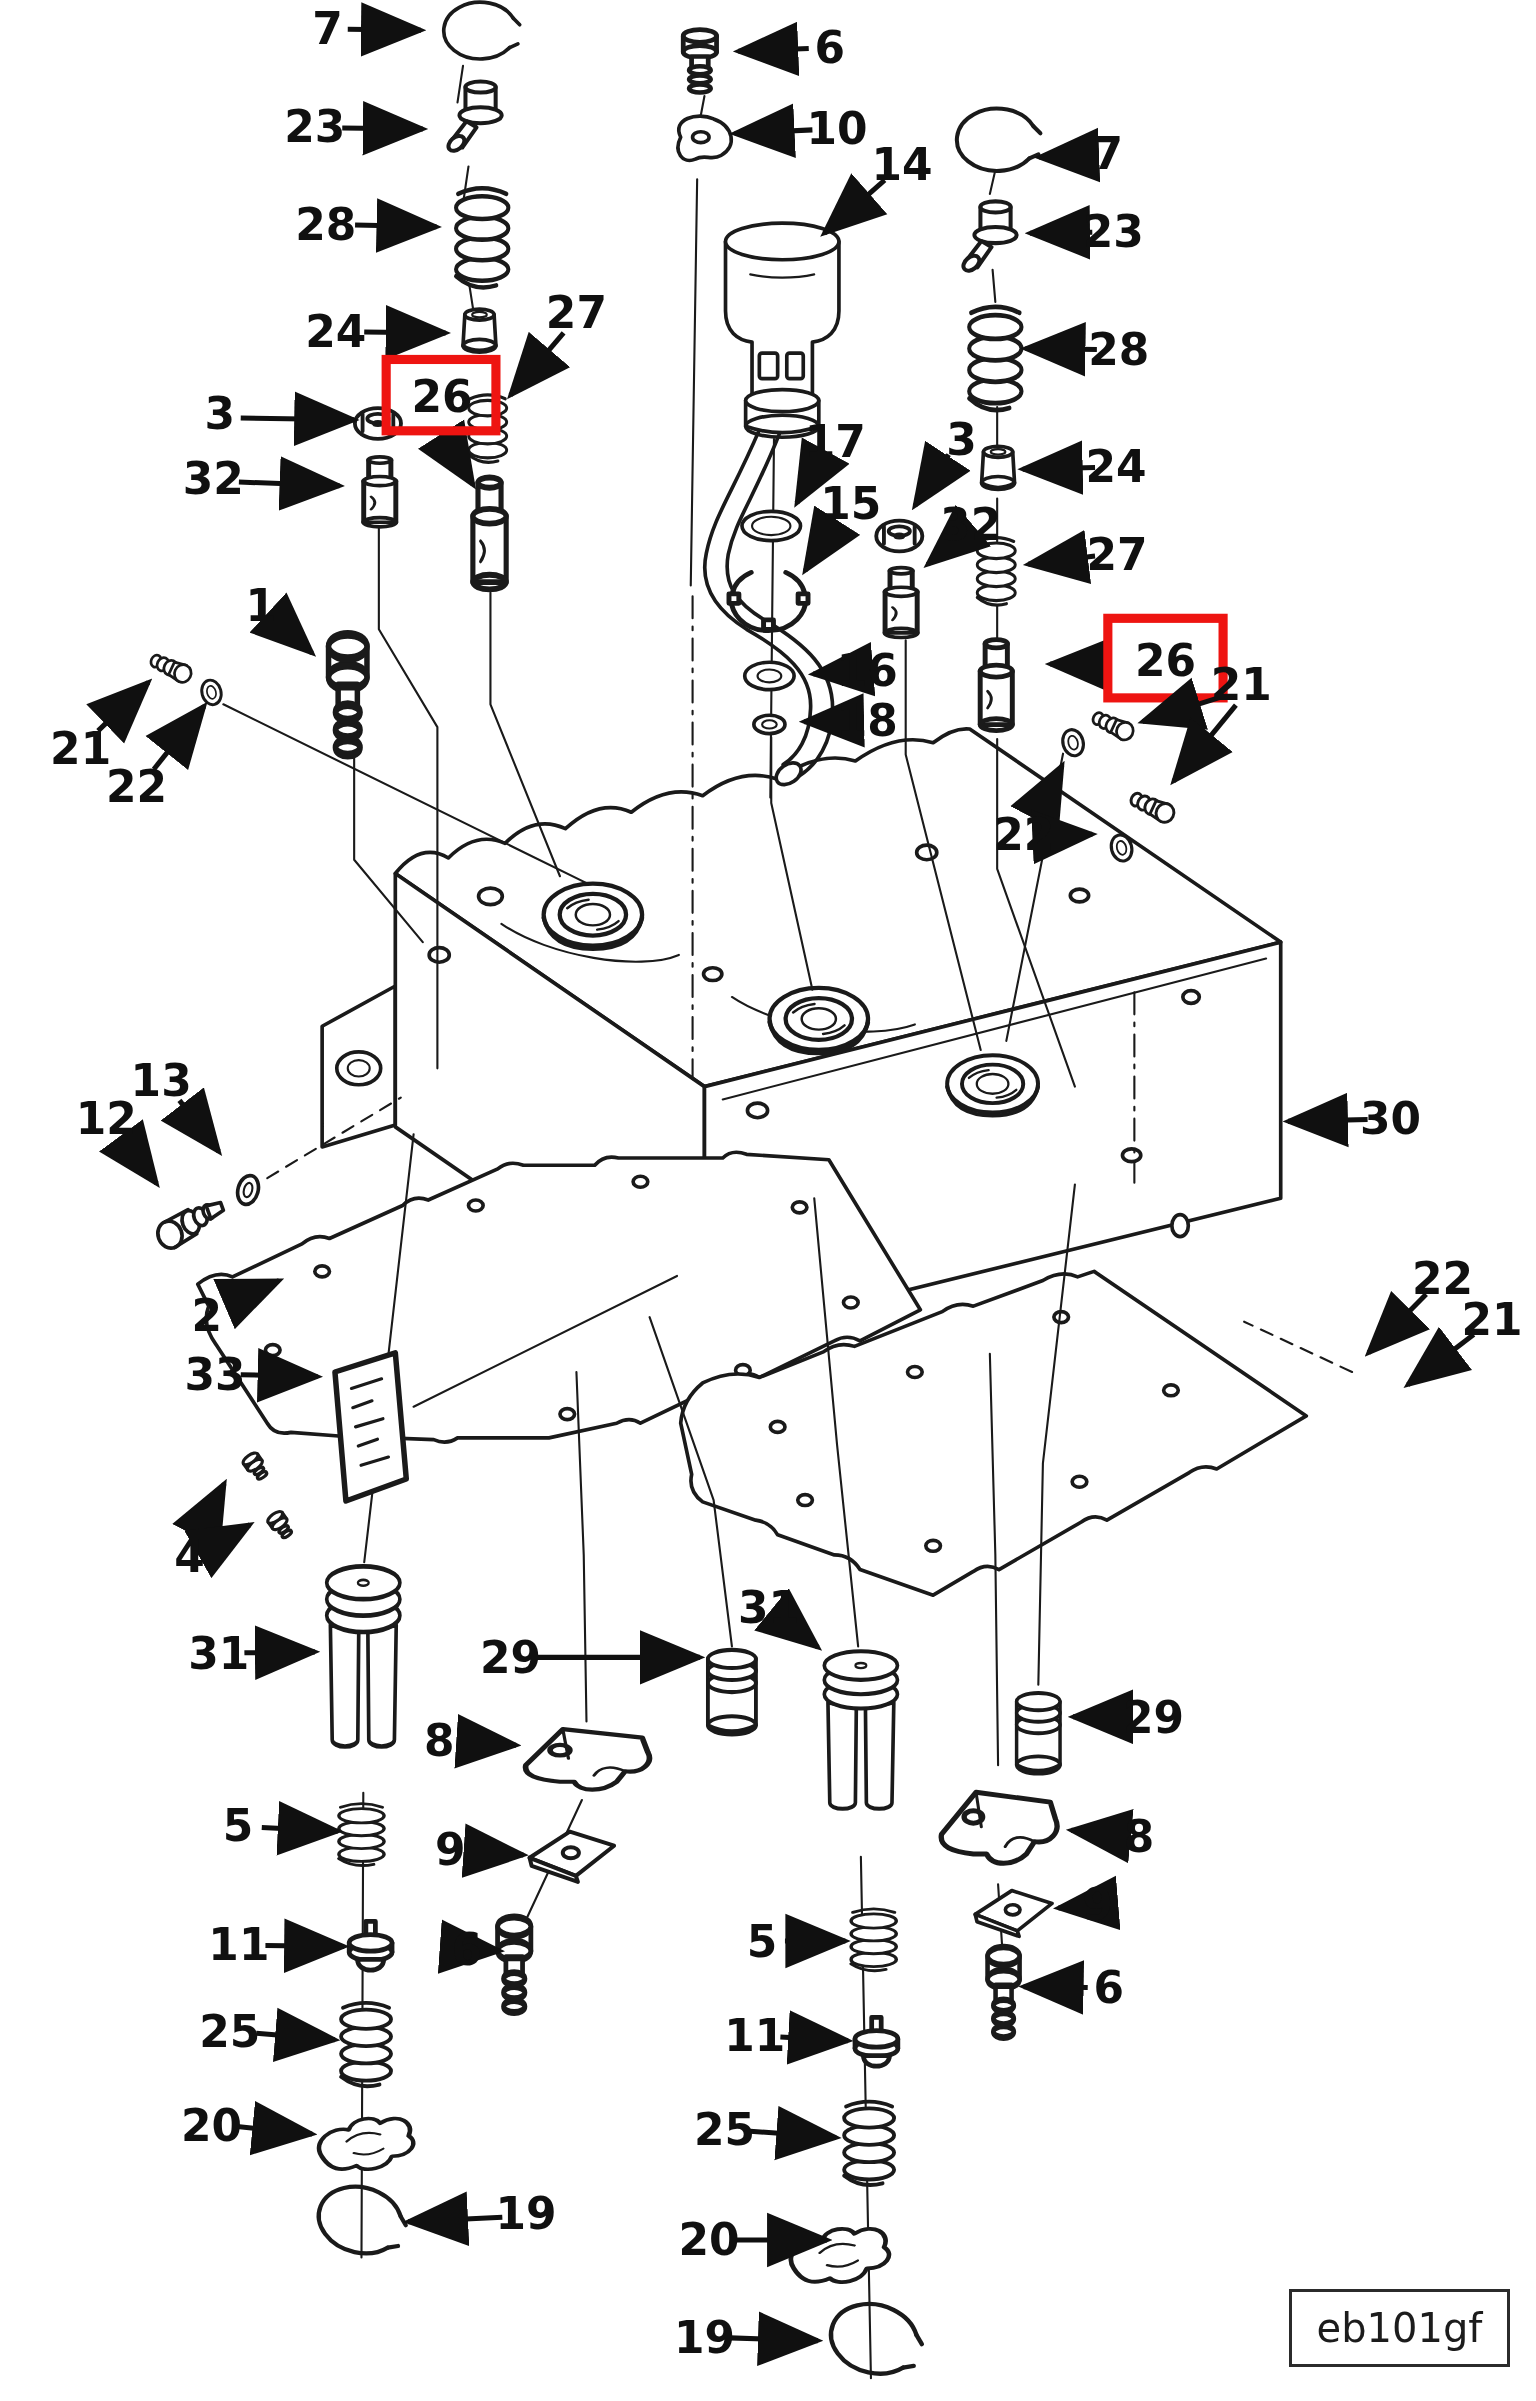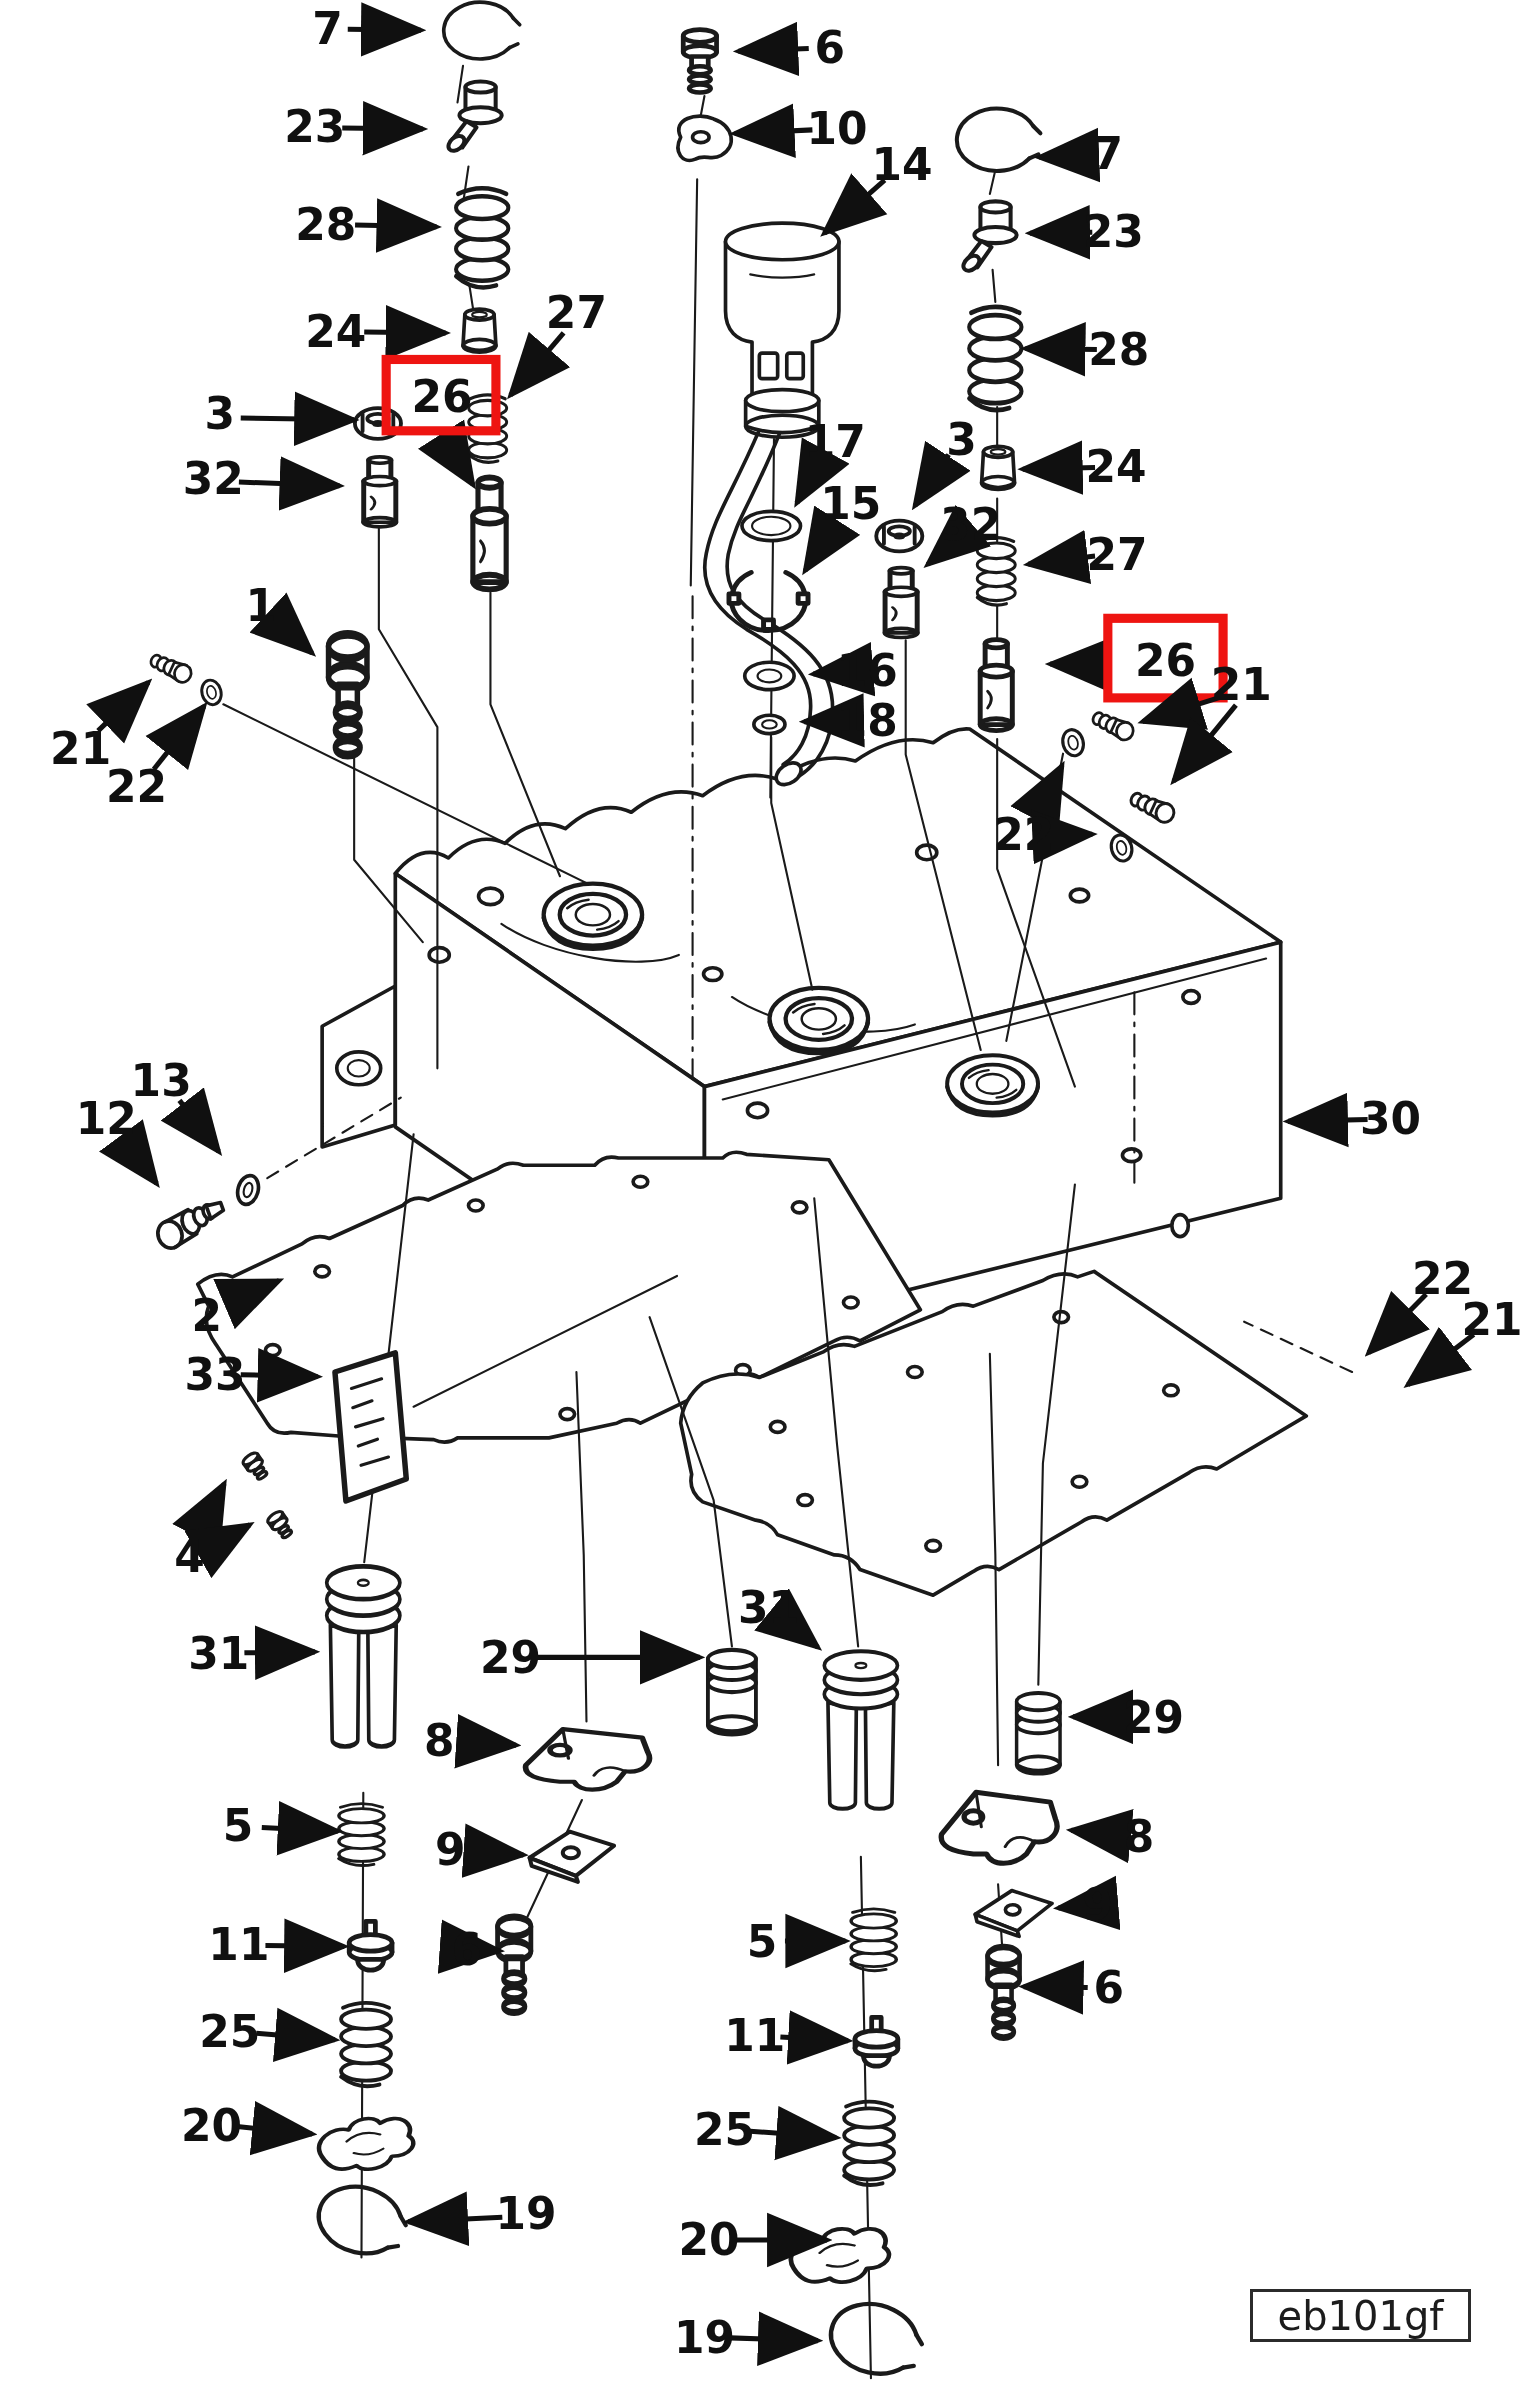--- a/index.html
+++ b/index.html
@@ -9,21 +9,21 @@
   
   .fl { fill:#ffffff; stroke:#1a1a1a; stroke-width:4; stroke-linejoin:round; stroke-linecap:round; }
   .ln { fill:none; stroke:#1a1a1a; stroke-width:4; stroke-linejoin:round; stroke-linecap:round; }
   .thin { stroke-width:2.3; }
   .dash { stroke-dasharray:14 10; }
   .dashdot { stroke-dasharray:24 9 4 9; }
   .num { font-family:"DejaVu Sans", sans-serif; font-weight:700; font-size:48px; fill:#101010;
          text-anchor:middle; }
   .arrow { stroke:#101010; stroke-width:5.5; }
   .hlbox { fill:none; stroke-width:10; }
-  .figbox { position:absolute; left:1250px; top:2289px; width:221px; height:53px;
+  .figbox { position:absolute; left:1289px; top:2289px; width:221px; height:78px;
             border:3.7px solid #2b2b2b; box-sizing:border-box; display:flex; align-items:center;
             justify-content:center; font-size:40px; color:#1c1c1c; background:#fff; }
 </style>
 </head>
 <body>
 
 <div class="stage">
 
   <svg class="layer" viewBox="0 0 1680 2625">
     <defs>

